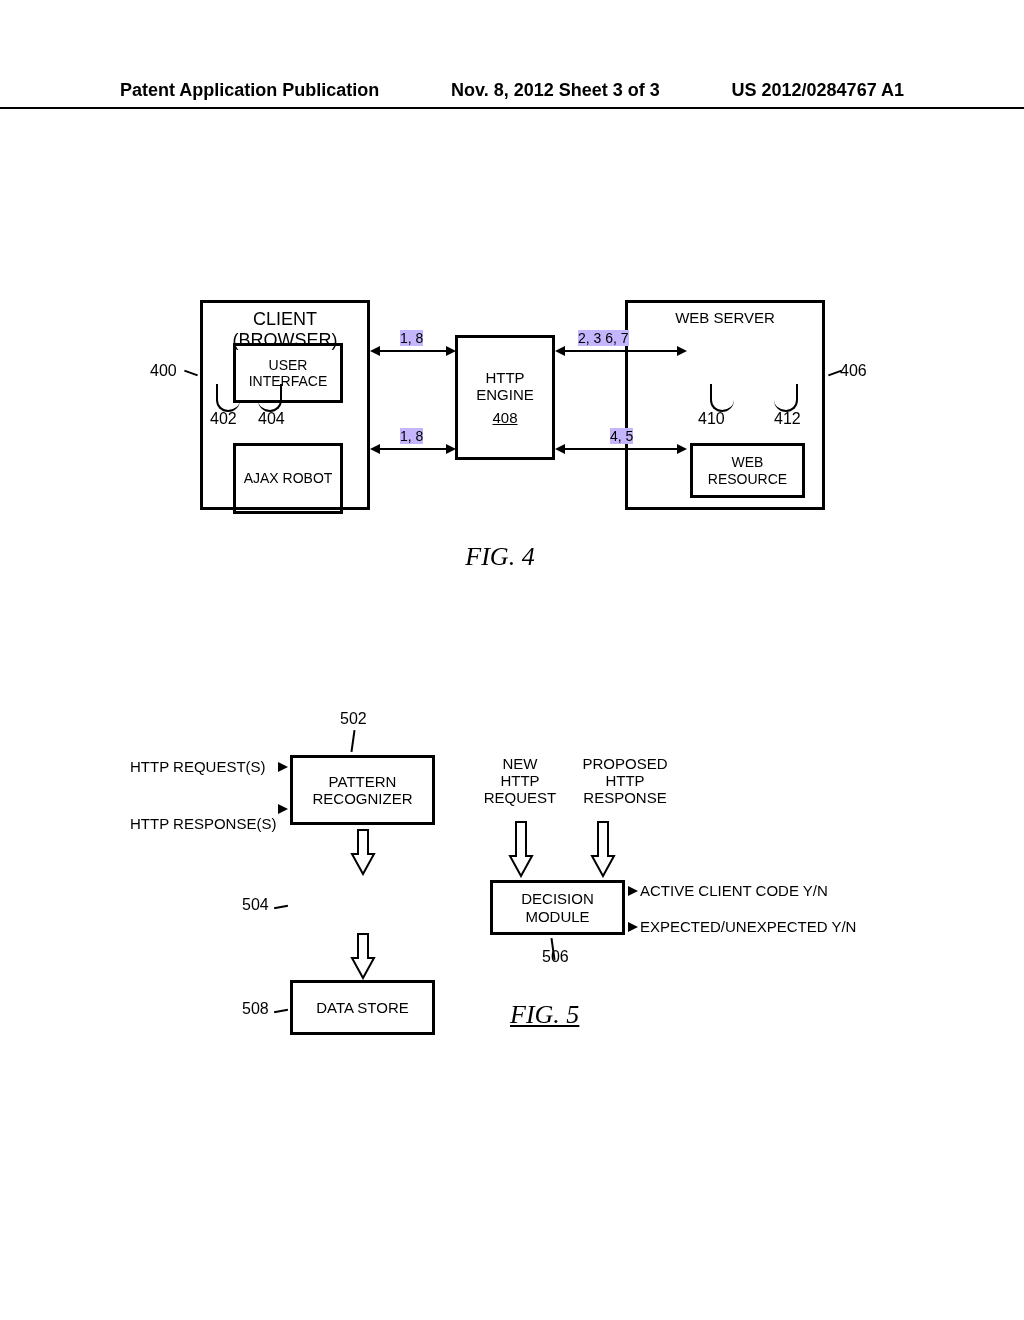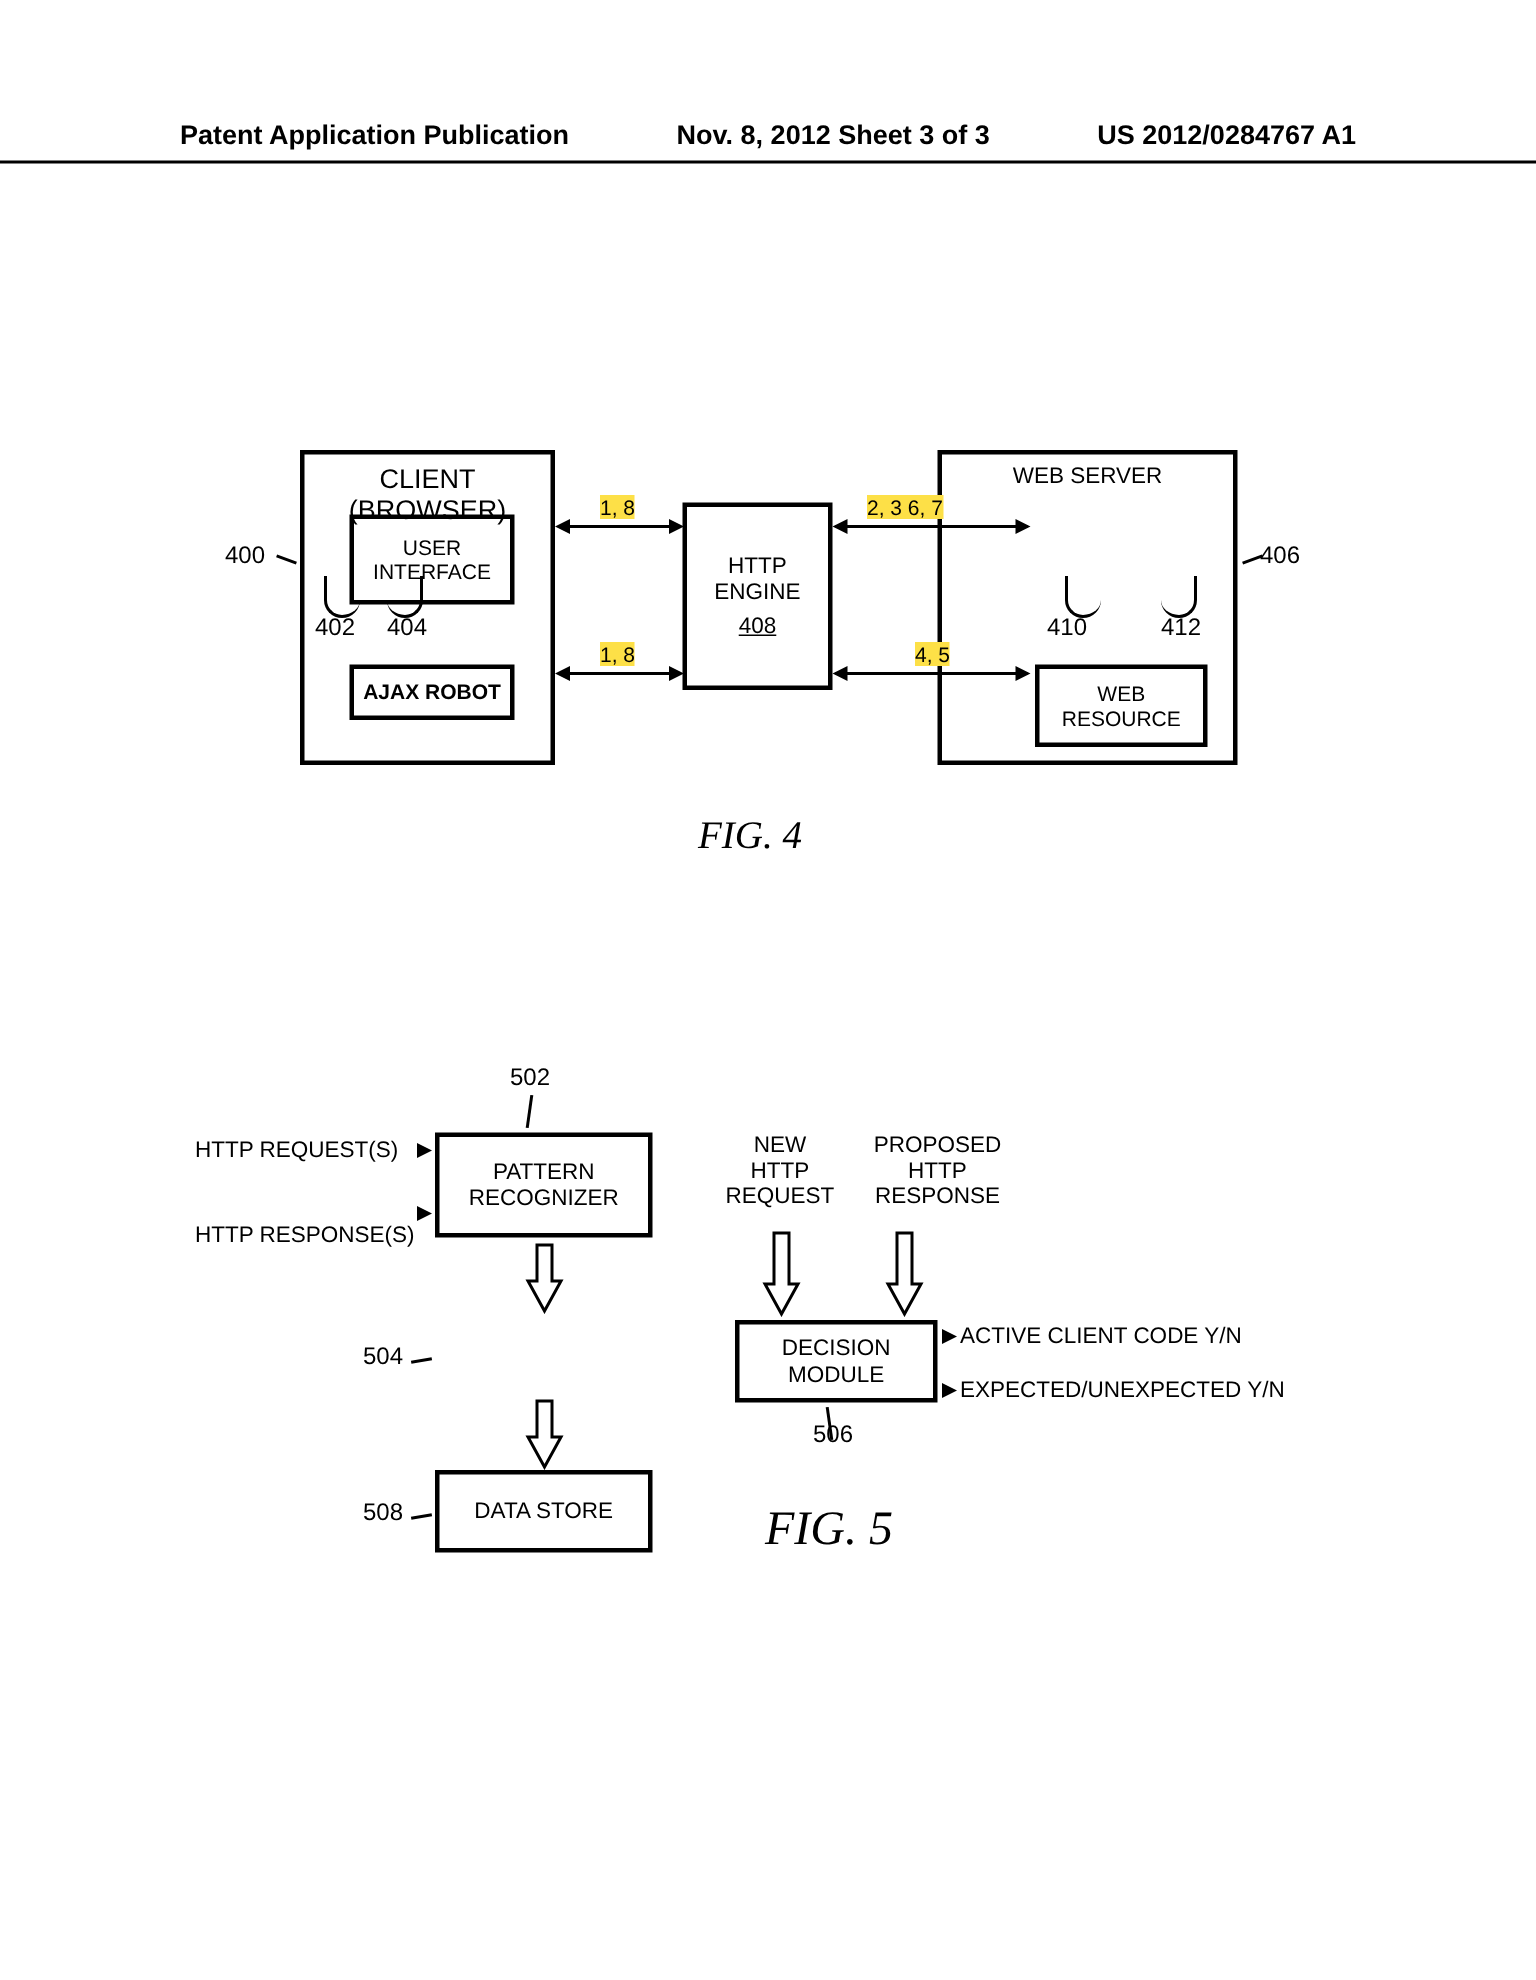--- a/index.html
+++ b/index.html
@@ -63,29 +63,28 @@
     justify-content: center;
     font-size: 14px;
     text-align: center;
     line-height: 1.15;
   }
   .ajax-robot {
     position: absolute;
     top: 140px;
     left: 30px;
     width: 110px;
-    height: 37px;
-    border: 3px solid #000;
-    display: flex;
-    align-items: center;
-    justify-content: center;
-    font-size: 14px;
-    text-align: center;
-    line-height: 1.15;
-    font-weight: bold;
+    height: 71px;
+    border: 3px solid #000;
+    display: flex;
+    align-items: center;
+    justify-content: center;
+    font-size: 14px;
+    text-align: center;
+    line-height: 1.15;
   }
 
   .http-engine {
     position: absolute;
     left: 315px;
     top: 55px;
     width: 100px;
     height: 125px;
     border: 3px solid #000;
     display: flex;
@@ -154,21 +153,21 @@
     width: 0; height: 0;
     border-top: 5px solid transparent;
     border-bottom: 5px solid transparent;
   }
   .dbl-arrow::before { left: -2px; border-right: 10px solid #000; }
   .dbl-arrow::after  { right: -2px; border-left: 10px solid #000; }
 
   .edge-label {
     position: absolute;
     font-size: 14px;
-    background: #fde047;
+    background: #c4b5fd;
   }
 
   
   .hook {
     position: absolute;
     width: 24px;
     height: 28px;
     border: 2px solid #000;
     border-top: none;
     border-radius: 0 0 14px 14px;
@@ -223,22 +222,23 @@
     height: 48px;
   }
   .fat-arrow svg { display:block; }
 
   .fig-caption-5 {
     position: absolute;
     top: 300px;
     left: 380px;
     width: 200px;
     font-style: italic;
-    font-size: 32px;
+    font-size: 26px;
     font-family: "Times New Roman", serif;
+    text-decoration: underline;
   }
 </style>
 </head>
 <body>
 
 <div class="page-header">
   <span>Patent Application Publication</span>
   <span>Nov. 8, 2012  Sheet 3 of 3</span>
   <span>US 2012/0284767 A1</span>
 </div>

